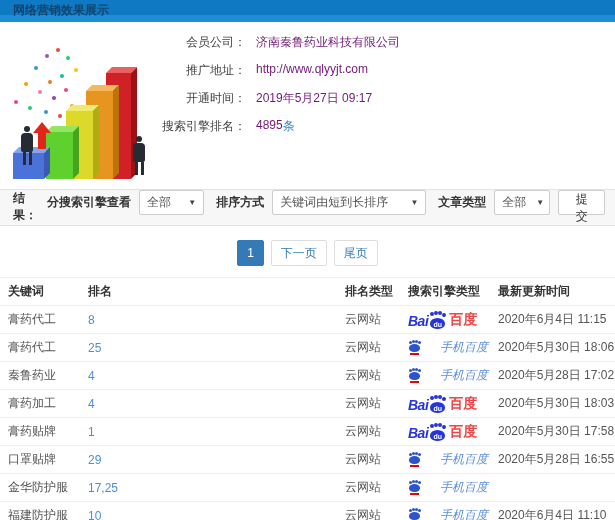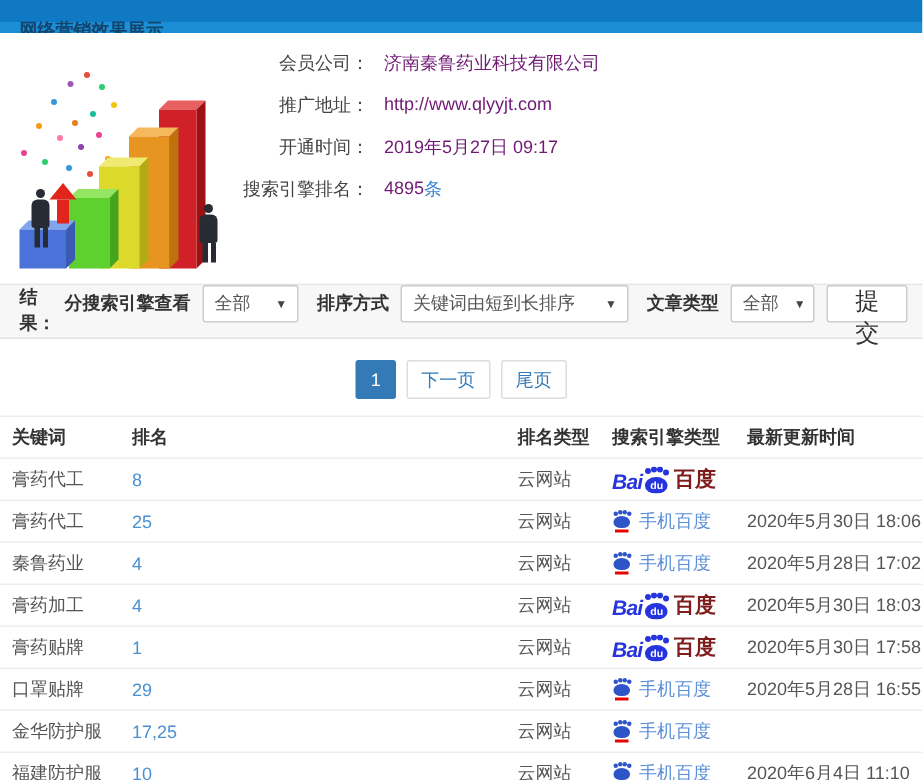--- a/index.html
+++ b/index.html
@@ -4,21 +4,21 @@
 <style>
   * { margin:0; padding:0; box-sizing:border-box; }
   html,body { width:615px; height:520px; }
   body {
     font-family:"Liberation Sans","DejaVu Sans",sans-serif;
     font-size:12px; color:#555; background:#fff;
     position:relative; overflow:hidden;
   }
   
   .header-bar { height:22px; background:linear-gradient(to bottom,#1079c4 0 15px,#1b8ed6 15px 22px); }
-  .header-bar .title { display:inline-block; padding:12px 0 0 13px; font-size:12px; font-weight:bold; color:#11456f; }
+  .header-bar .title { display:inline-block; padding:2px 0 0 13px; font-size:12px; font-weight:bold; color:#11456f; }
 
   
   .top-section { position:relative; height:167px; background:#fff; }
 
   
   .illus { position:absolute; left:0; top:0; width:175px; height:167px; }
   .bar { position:absolute; bottom:10px; }
   .bar .face { position:absolute; left:0; bottom:0; width:100%; height:100%; }
   .bar .top { position:absolute; left:3px; top:-6px; width:100%; height:6px; transform:skewX(-45deg); }
   .bar .side { position:absolute; right:-6px; top:-3px; width:6px; height:100%; transform:skewY(-45deg); }
@@ -60,49 +60,49 @@
   .fg-lbl { font-weight:bold; color:#333; white-space:nowrap; margin-left:4px; }
   .sel {
     display:inline-flex; align-items:center; justify-content:space-between;
     background:#fff; border:1px solid #ccc; border-radius:2px;
     height:25px; padding:0 7px; color:#555; cursor:pointer; white-space:nowrap;
   }
   .sel .caret { margin-left:10px; font-size:8px; color:#444; }
   .sel-1 { width:68px; } .sel-2 { width:162px; } .sel-3 { width:56px; }
   .btn-submit {
     background:#fff; border:1px solid #ccc; border-radius:2px;
-    height:25px; padding:0 11px; color:#333; cursor:pointer; font-size:16px;
+    height:25px; padding:0 11px; color:#333; cursor:pointer; font-size:12px;
     font-family:inherit;
   }
 
   
   .pagination { margin:14px 0 0; display:flex; justify-content:center; gap:7px; }
   .pg { height:26px; min-width:22px; display:inline-flex; align-items:center; justify-content:center;
         padding:0 9px; border:1px solid #ddd; border-radius:2px; background:#fff; color:#337ab7; cursor:pointer; }
   .pg.active { background:#337ab7; border-color:#337ab7; color:#fff; }
 
   
   .table { margin-top:11px; border-top:1px solid #eee; }
   .trow { display:grid; grid-template-columns:80px 257px 63px 90px 1fr; align-items:center;
           height:28px; border-bottom:1px solid #eee; padding-left:8px; }
   .trow.thead { color:#333; font-weight:bold; }
   .cell { overflow:hidden; white-space:nowrap; }
   .c-rank { color:#4a90d2; cursor:pointer; }
 
   
   .bd-logo { display:inline-flex; align-items:flex-end; }
   .bd-bai { color:#2534dc; font-size:14px; font-weight:bold; font-style:italic; letter-spacing:-0.5px; }
-  .bd-cn  { color:#7f1d1d; font-size:14px; font-weight:bold; margin-left:1px; }
+  .bd-cn  { color:#ef4444; font-size:14px; font-weight:bold; margin-left:1px; }
   .paw { position:relative; display:inline-block; }
   .paw-big { width:18px; height:17px; margin:0 1px; }
   .paw-big .toes { position:absolute; top:0; left:1px; width:4px; height:4px; border-radius:50%; background:#2534dc;
                    box-shadow:4px -1px 0 0 #2534dc, 8px -1px 0 0 #2534dc, 12px 1px 0 0 #2534dc; }
   .paw-big .pad { position:absolute; left:1px; bottom:0; width:15px; height:11px; background:#2534dc; border-radius:50% 50% 46% 46%; }
   .paw-big .du { position:absolute; left:1px; bottom:1px; width:15px; text-align:center; color:#fff; font-size:7px; font-weight:bold; }
-  .bd-mobile { display:inline-flex; align-items:center; gap:4px; }
+  .bd-mobile { display:inline-flex; align-items:center; gap:18px;font-style:italic; }
   .paw-sm { width:14px; height:13px; }
   .paw-sm .toes { position:absolute; top:0; left:1px; width:3px; height:3px; border-radius:50%; background:#2d55c8;
                   box-shadow:3px -1px 0 0 #2d55c8, 6px -1px 0 0 #2d55c8, 9px 0 0 0 #2d55c8; }
   .paw-sm .pad { position:absolute; left:1px; bottom:2px; width:11px; height:8px; background:#2d55c8; border-radius:50% 50% 46% 46%; }
   .paw-sm .ul { position:absolute; left:2px; bottom:-1px; width:9px; height:2px; background:#e10600; }
   .bd-mtext { color:#5b8fd8; font-size:12px; }
 </style>
 </head>
 <body>
 
@@ -237,20 +237,21 @@
         <div class="cell c-type">云网站</div>
         <div class="cell c-eng"><span class="bd-logo">
             <span class="bd-bai">Bai</span>
             <span class="paw paw-big">
               <i class="toes"></i>
               <i class="pad"></i>
               <span class="du">du</span>
             </span>
             <span class="bd-cn">百度</span>
           </span></div>
+        <div class="cell c-date">2020年6月4日 11:15</div>
       </div>
       <div class="trow">
         <div class="cell c-kw">膏药代工</div>
         <div class="cell c-rank">25</div>
         <div class="cell c-type">云网站</div>
         <div class="cell c-eng"><span class="bd-mobile">
             <span class="paw paw-sm">
               <i class="toes"></i>
               <i class="pad"></i>
               <i class="ul"></i>

